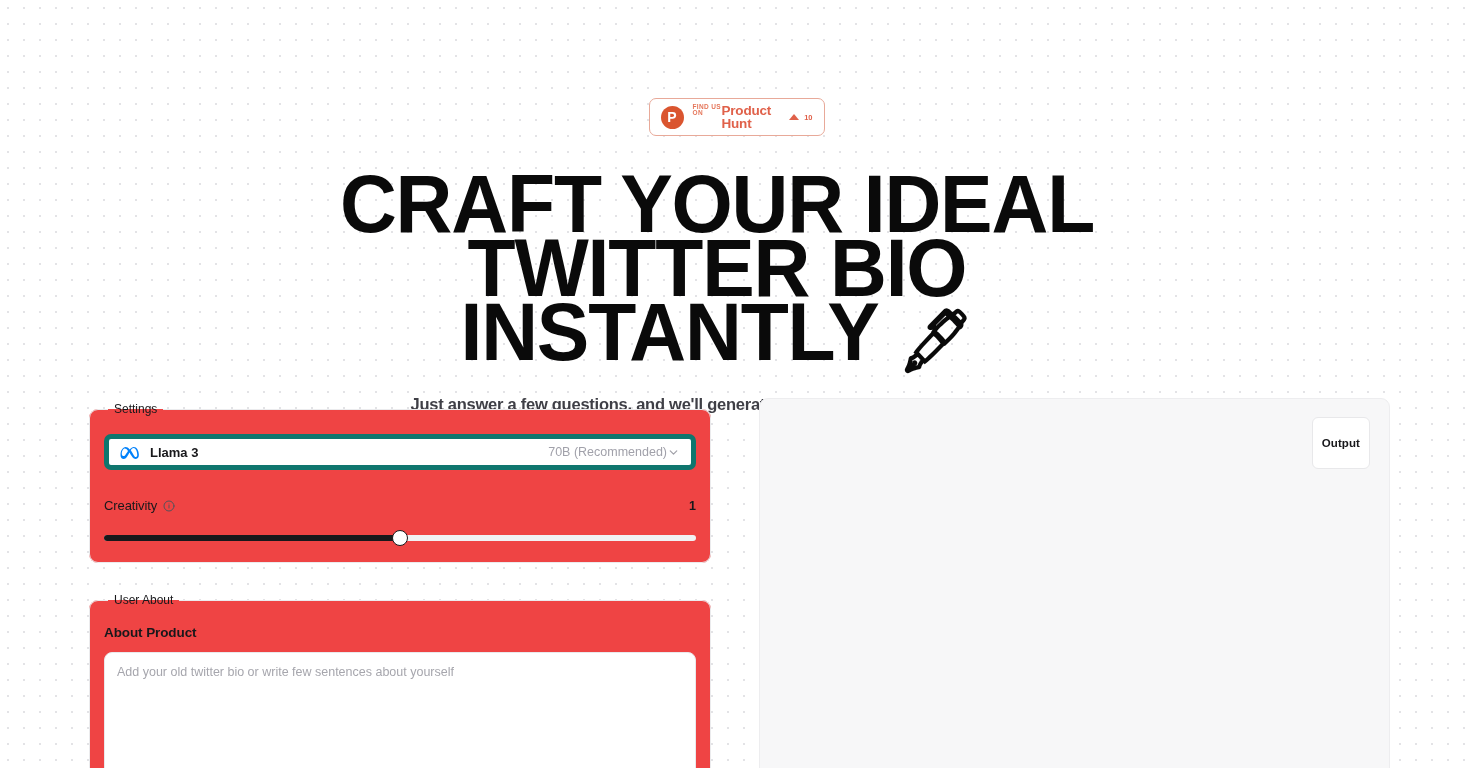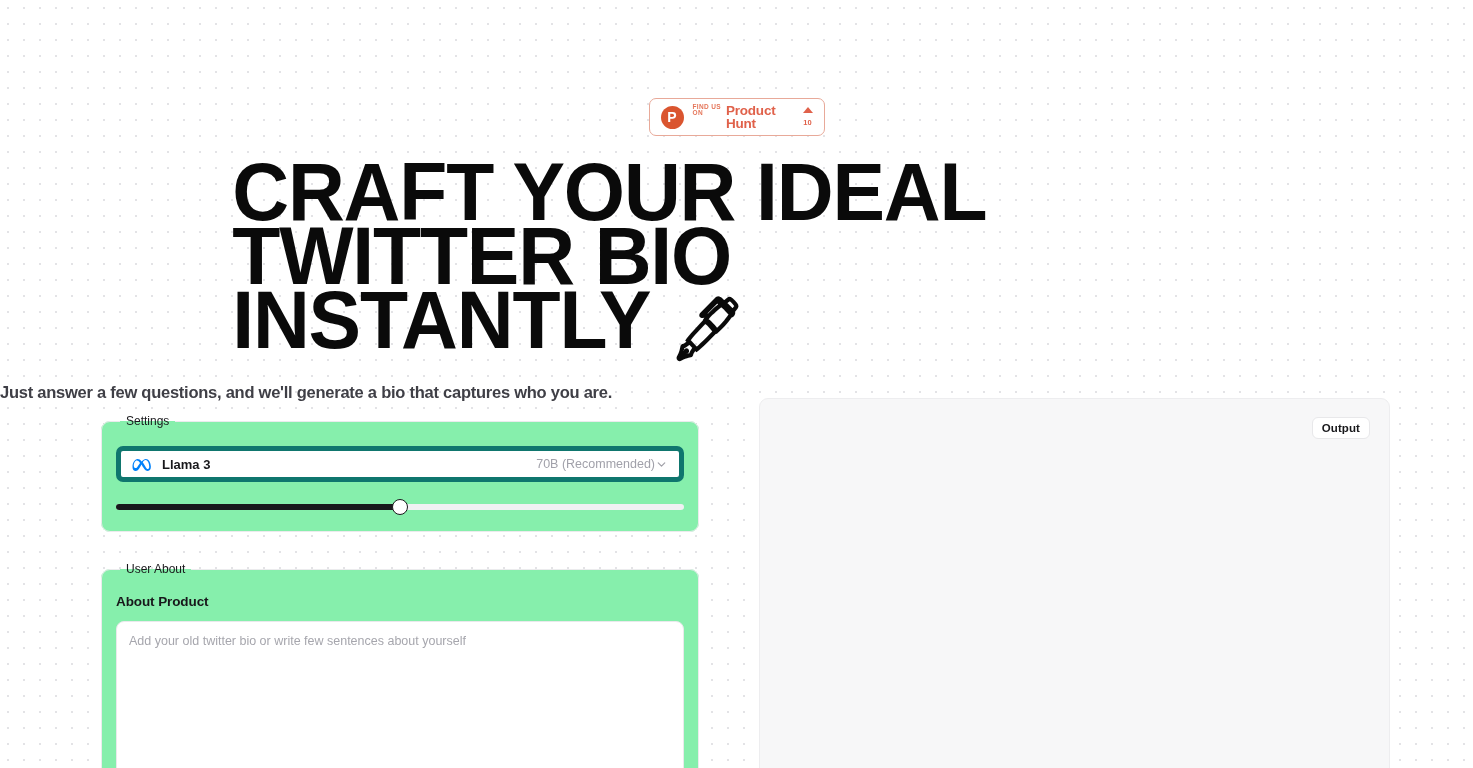--- a/index.html
+++ b/index.html
@@ -64,44 +64,44 @@
     margin-bottom: 3px;
   }
   .ph-title {
     font-size: 13.5px;
     font-weight: bold;
     color: #e0614a;
     letter-spacing: -0.2px;
   }
   .ph-votes {
     display: flex;
-    flex-direction: column;
+    flex-direction: row;
     align-items: center;
     gap: 5px;
     flex: 0 0 auto;
   }
   .ph-arrow {
     width: 0; height: 0;
     border-left: 5px solid transparent;
     border-right: 5px solid transparent;
     border-bottom: 6px solid #e0614a;
   }
   .ph-count {
     font-size: 7.5px;
     font-weight: bold;
     color: #e0614a;
   }
 
   
   .hero {
     position: absolute;
-    top: 160px;
+    top: 172px;
     left: 0;
     width: 1433px;
-    text-align: left;
+    text-align: center;
   }
   .hero h1 {
     font-family: "Liberation Sans Narrow", "Liberation Sans", sans-serif;
     font-size: 82px;
     line-height: 64px;
     font-weight: bold;
     letter-spacing: -1.2px;
     color: #0a0a0a;
     max-width: 1010px;
     margin: 0 auto;
@@ -130,23 +130,23 @@
     display: flex;
     gap: 44px;
   }
   .col-left  { width: 630px; flex: 0 0 630px; }
   .col-right { width: 631px; flex: 0 0 631px; }
 
   
   fieldset.panel {
     border: 1px solid #ebebed;
     border-radius: 9px;
-    background: #86efac;
+    background: #ef4444;
     padding: 18px 14px 16px 14px;
-    margin: 16px;
+    margin: 4px;
   }
   fieldset.panel > legend {
     font-size: 12px;
     color: #18181b;
     padding: 0 6px;
     margin-left: 4px;
   }
   fieldset.panel + fieldset.panel { margin-top: 30px; }
 
   .field-label {
@@ -265,21 +265,21 @@
   .output-badge {
     position: absolute;
     top: 18px;
     right: 19px;
     font-size: 11.5px;
     font-weight: bold;
     color: #18181b;
     background: #ffffff;
     border: 1px solid #e8e8ea;
     border-radius: 6px;
-    padding: 4px 9px;
+    padding: 19px 9px;
     letter-spacing: 0.1px;
   }
 </style>
 </head>
 <body>
 
 <div class="ph-wrap">
   <a class="ph-badge" href="#">
     <span class="ph-logo">P</span>
     <span class="ph-text">
@@ -314,20 +314,29 @@
         <svg class="meta-icon" viewBox="0 0 36 24" aria-hidden="true">
           <path d="M3.2 15.1c0-4.6 2.3-9.4 5.6-9.4 1.9 0 3.4 1.3 5.6 4.5-2.1 3.2-3.3 4.9-3.3 4.9-2.3 3.5-3.1 4.3-4.4 4.3-1.9 0-3.5-1.7-3.5-4.3zm19.5-.7l-1.9-3.1c-.5-.8-1-1.6-1.5-2.3 1.8-2.8 3.3-4.2 5.1-4.2 3.7 0 6.6 5.4 6.6 12.3 0 2.6-.9 4.1-2.6 4.1-1.7 0-2.5-1.1-5.7-6.8zM17.3 7.7C14.8 4.4 12.7 3.2 10.1 3.2 4.9 3.2 .9 10 .9 17.2c0 4.5 2.2 7.3 5.8 7.3 2.6 0 4.5-1.2 7.9-7.2l2.5-4.4c.2.3 1.4 2.4 3.3 5.6 3.1 5.2 4.9 6 8.1 6 3.5 0 5.5-2.9 5.5-7.4C34 9.4 29.9 3.2 24.9 3.2c-2.7 0-4.8 2-7.6 4.5z" fill="#0081fb"></path>
         </svg>
         <span class="model-name">Llama 3</span>
         <span class="model-size">70B (Recommended)</span>
         <svg class="chev" viewBox="0 0 24 24" fill="none" stroke="currentColor" stroke-width="2.2" stroke-linecap="round" stroke-linejoin="round" aria-hidden="true">
           <polyline points="6 9 12 15 18 9"></polyline>
         </svg>
       </div>
 
+      <div class="creativity-row">
+        <span class="creativity-label">Creativity</span>
+        <svg class="info-icon" viewBox="0 0 24 24" fill="none" stroke="currentColor" stroke-width="2" stroke-linecap="round" stroke-linejoin="round" aria-hidden="true">
+          <circle cx="12" cy="12" r="10"></circle>
+          <line x1="12" y1="16" x2="12" y2="11"></line>
+          <line x1="12" y1="8" x2="12.01" y2="8"></line>
+        </svg>
+        <span class="creativity-value">1</span>
+      </div>
 
       <div class="slider">
         <div class="track"></div>
         <div class="fill" id="slider-fill" style="width: 50%;"></div>
         <div class="thumb" id="slider-thumb" style="left: 50%;"></div>
       </div>
     </fieldset>
 
     <fieldset class="panel">
       <legend>User About</legend>

